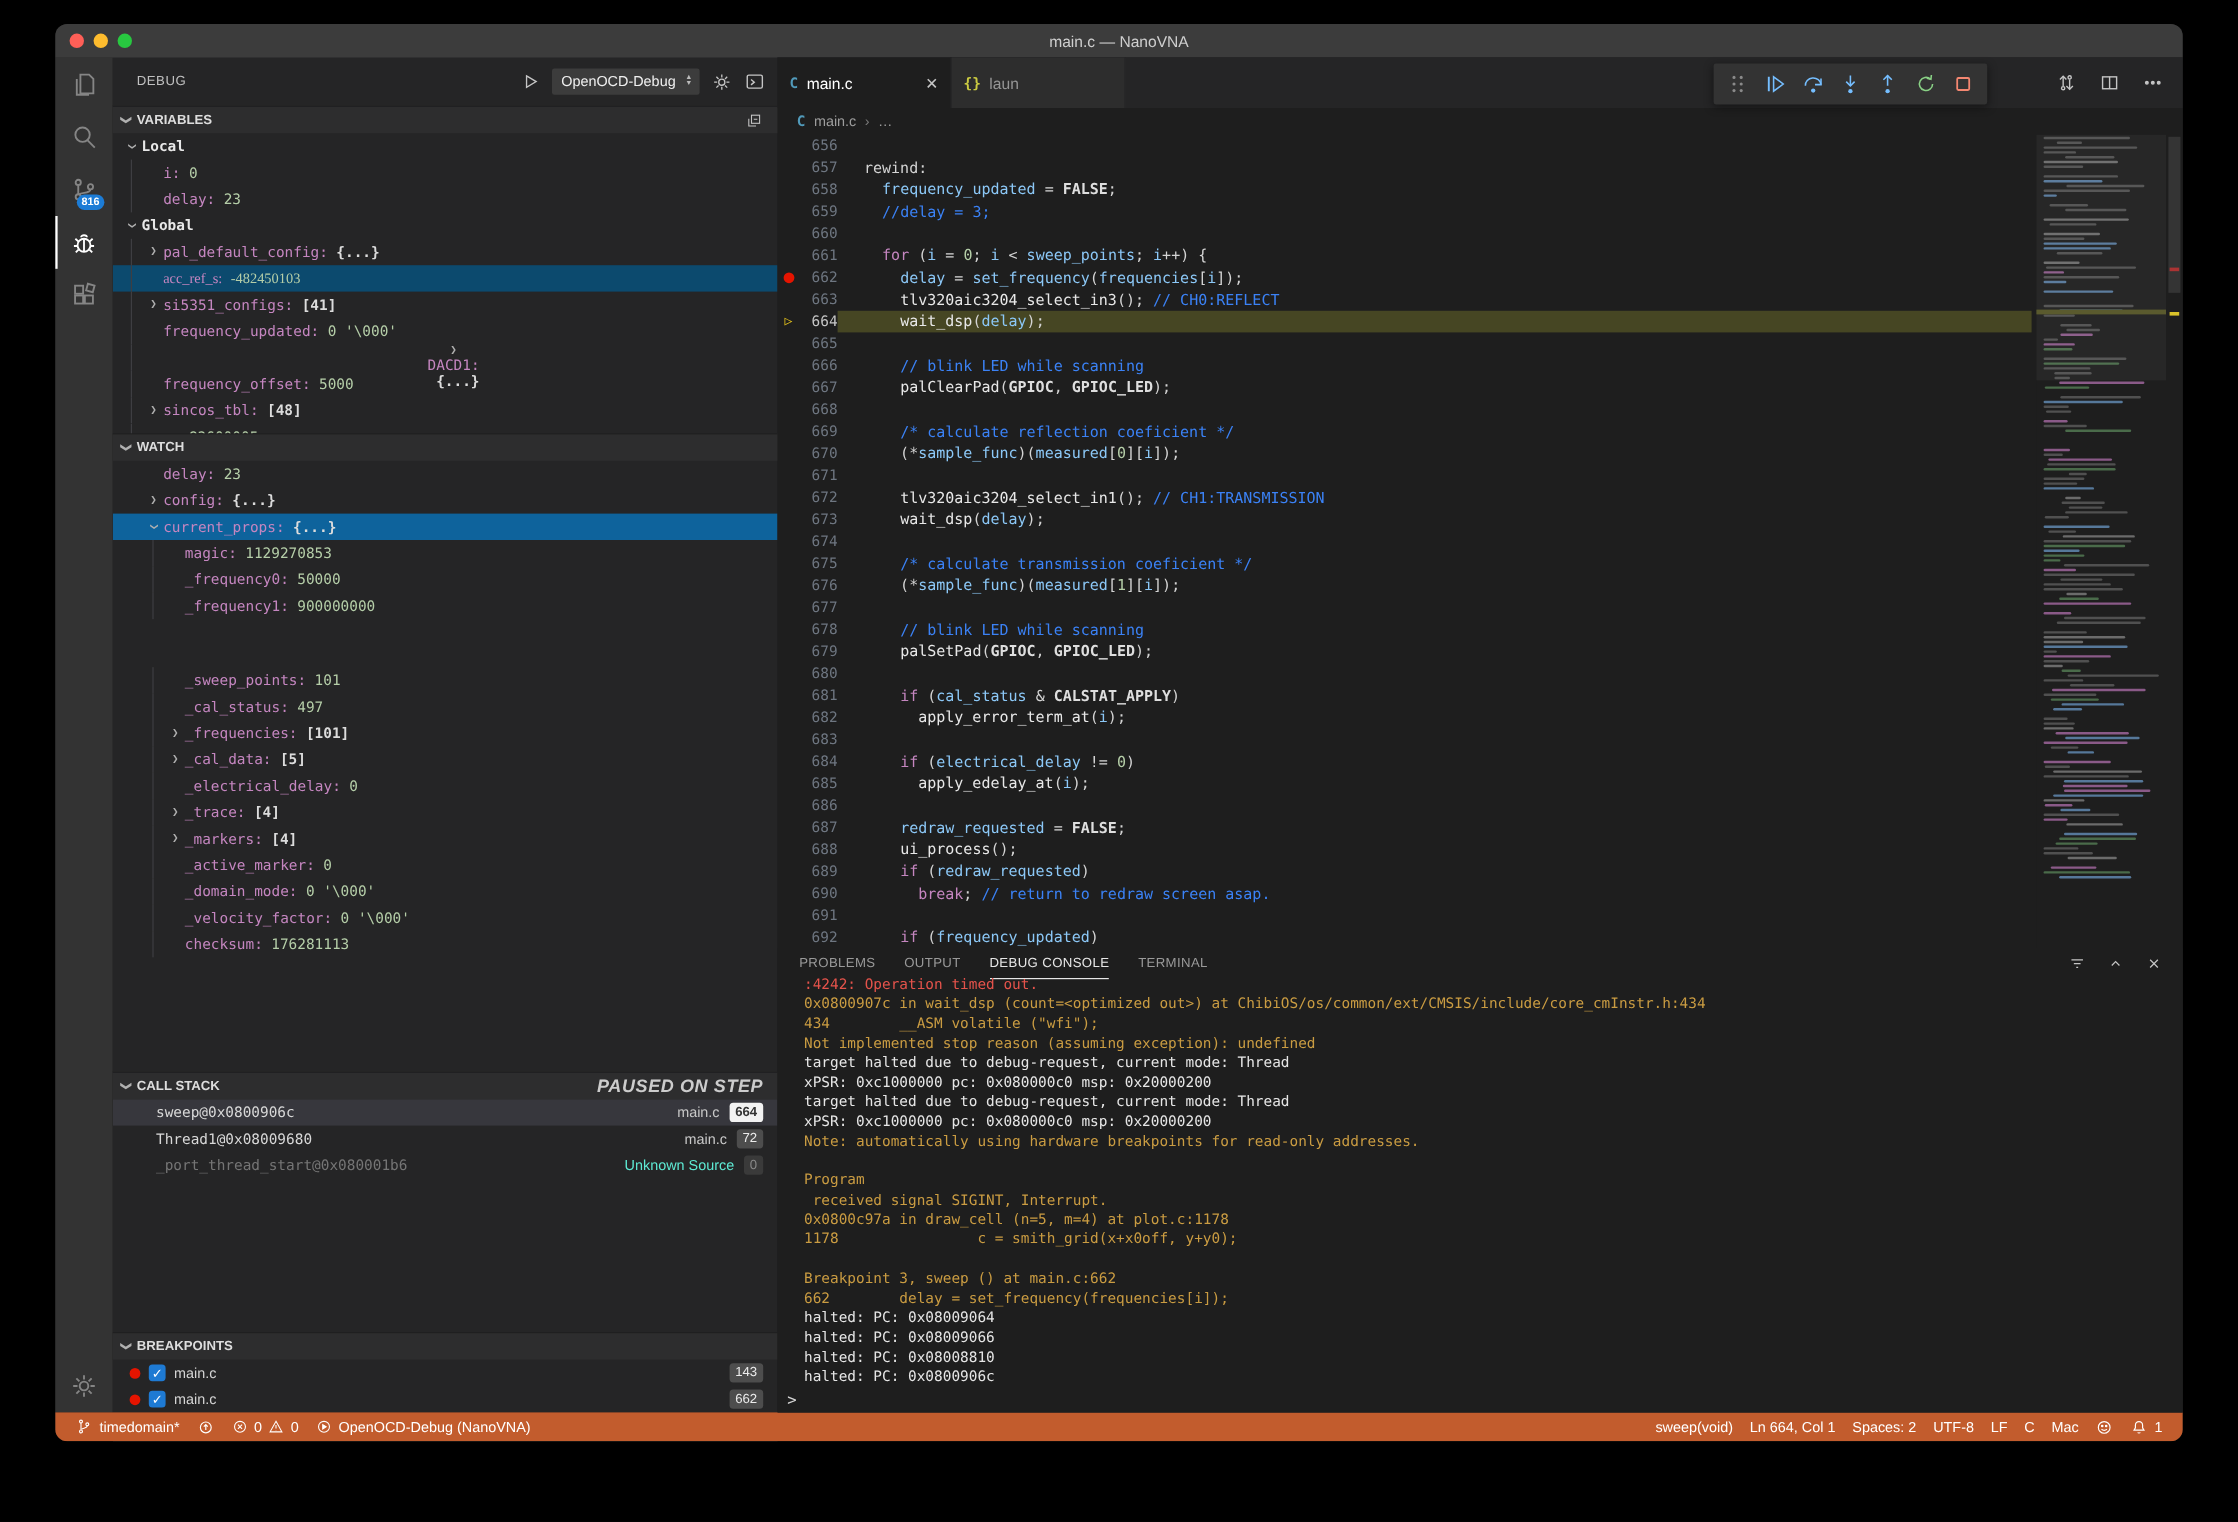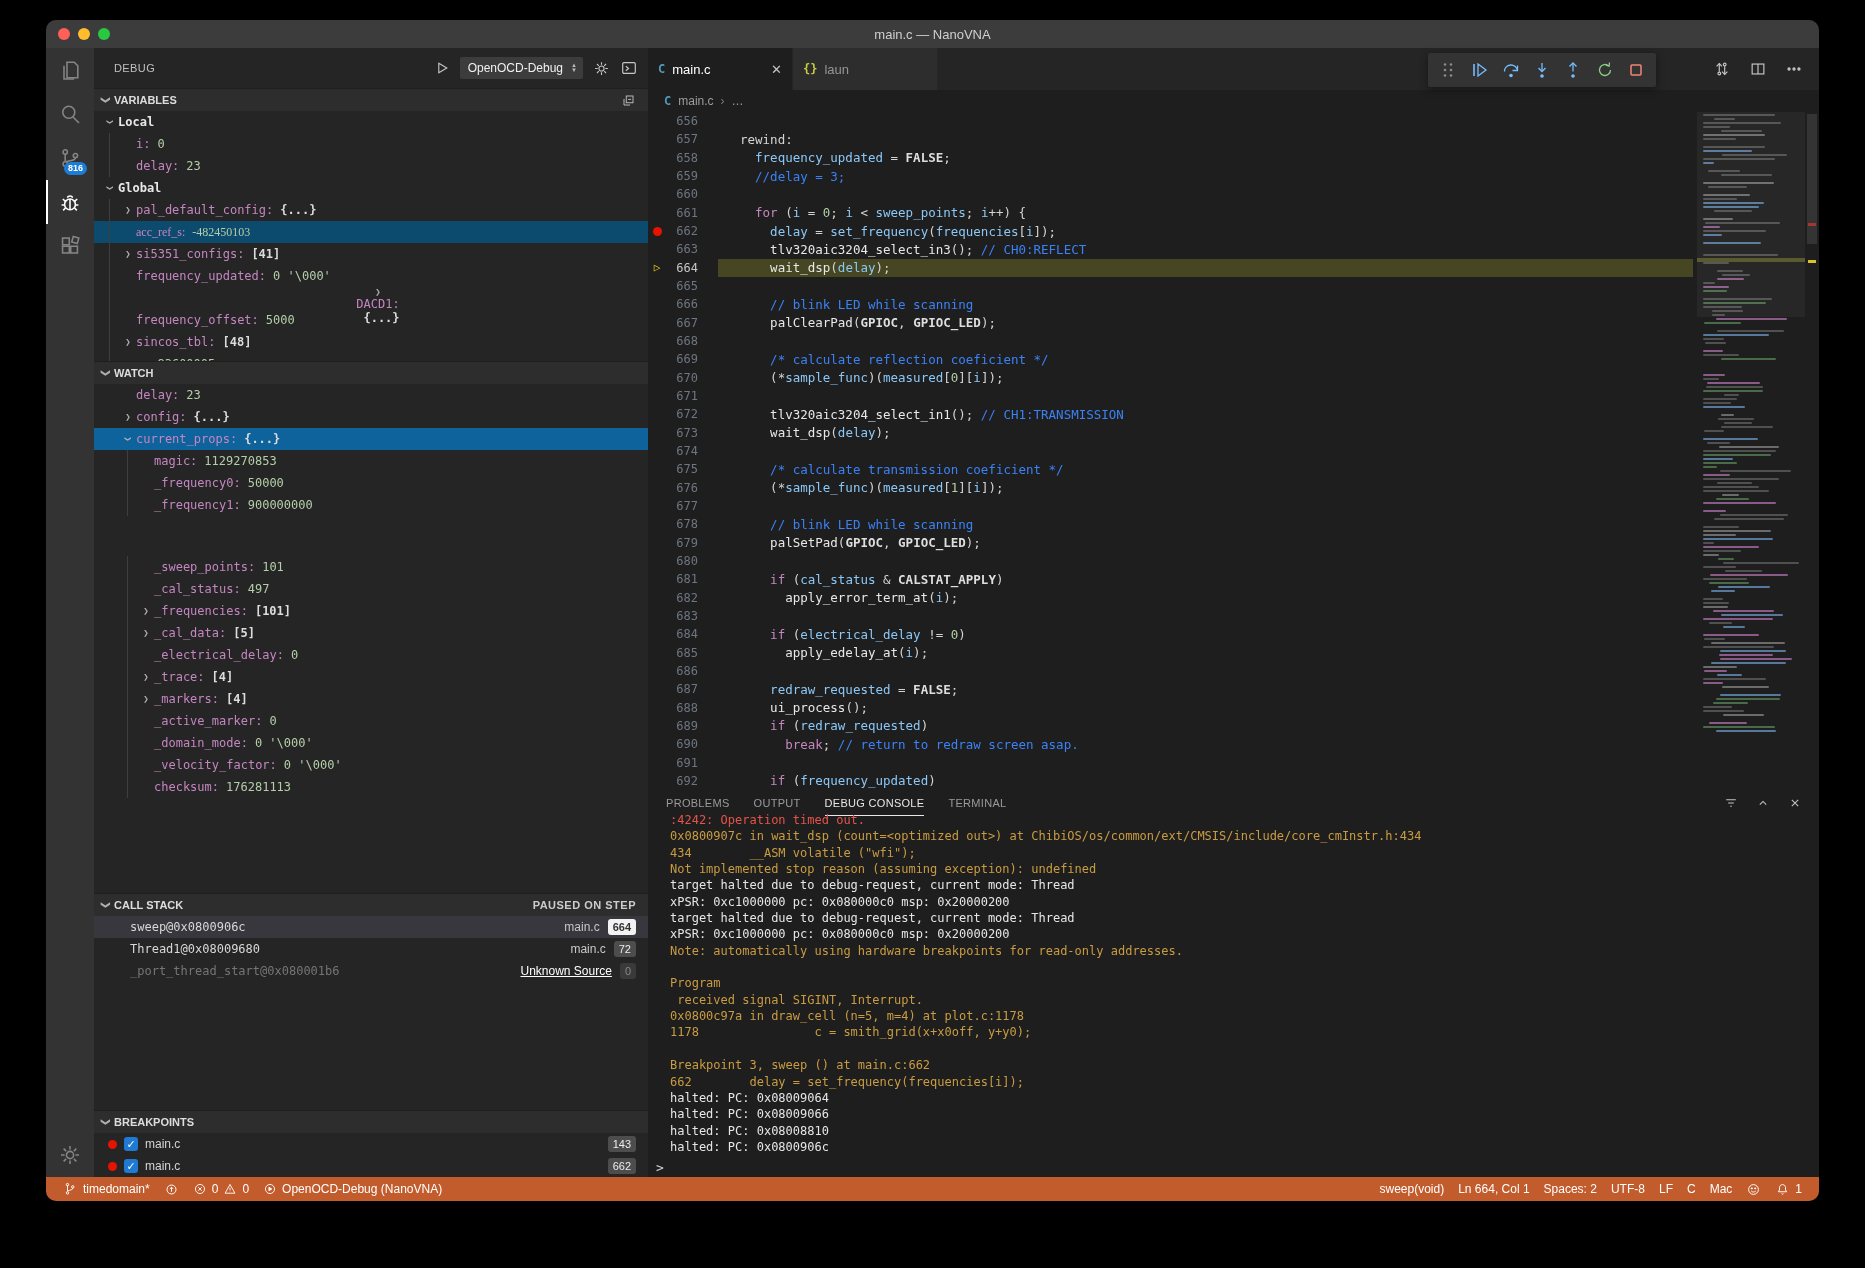--- a/index.html
+++ b/index.html
@@ -33,21 +33,21 @@
   .updown{display:flex;flex-direction:column;font-size:6px;line-height:5px;color:#bbb;}
   .hicon{color:#c5c5c5;display:flex;cursor:pointer;}
   .sect{height:22px;display:flex;align-items:center;background:#2d2d2e;font-weight:bold;font-size:11px;
     color:#dddddd;padding-left:4px;flex:none;border-top:1px solid #1f1f20;cursor:pointer;}
   .sect .grow{flex:1}
   .sect .right-pad{padding-right:12px;font-weight:bold;}
   .chev{width:16px;display:flex;justify-content:center;color:#b0b0b0;font-size:9px;flex:none;}
   .chev::before{content:"❯";}
   .chev.open::before{display:inline-block;transform:rotate(90deg);}
   .chev.none::before{content:"";}
-  .paused{font-size:11px;letter-spacing:.5px;color:#cccccc;}
+  .paused{font-size:15px;letter-spacing:.5px;color:#cccccc;font-style:italic;}
   
   .treebox{flex:none;overflow:hidden;}
   .trow{height:22px;display:flex;align-items:center;position:relative;cursor:pointer;
     font-family:"DejaVu Sans Mono",monospace;font-size:12px;padding-right:12px;}
   .trow.sel{background:#0e639c;}
   .trow.hov{background:#0c4a6e;font-family:Liberation Serif, serif;}
   .trow i.g{position:absolute;top:0;bottom:0;width:1px;background:#3e3e42;}
   .glabel{color:#e8e8e8;font-weight:bold;}
   .vname{color:#c586c0;white-space:pre;}
   .vval{color:#b5cea8;margin-left:7px;white-space:pre;}
@@ -55,21 +55,21 @@
   .sliver{height:8px;overflow:hidden;flex:none;}
   
   .csrow{height:22px;display:flex;align-items:center;padding:0 12px 0 36px;
     font-family:"DejaVu Sans Mono",monospace;font-size:12px;color:#d8d8d8;cursor:pointer;}
   .csrow.sel{background:#37373d;}
   .cs-file{margin-left:auto;font-family:"Liberation Sans",sans-serif;color:#c8c8c8;font-size:12px;}
   .badge{margin-left:8px;background:#4d4d4d;color:#ececec;border-radius:3px;padding:0 5px;font-size:11px;
     font-family:"Liberation Sans",sans-serif;height:16px;line-height:16px;flex:none;}
   .badge.white{background:#f2f2f2;color:#333;font-weight:bold;}
   .csrow.dim{color:#757575;}
-  .csrow.dim .cs-file{color:#ffffff;text-decoration:underline;}
+  .csrow.dim .cs-file{color:#5eead4;}
   .csrow.dim .badge{background:#3a3a3a;color:#888;}
   
   .bprow{height:22px;display:flex;align-items:center;padding:0 12px 0 14px;gap:7px;cursor:pointer;}
   .bpdot{width:9px;height:9px;border-radius:50%;background:#e51400;flex:none;}
   .bpcheck{width:14px;height:14px;background:#1e7ad3;border-radius:3px;color:#fff;font-size:11px;
     display:flex;align-items:center;justify-content:center;flex:none;}
   .bpcheck::before{content:"✓";}
   .bplabel{color:#d4d4d4;font-size:12px;}
   .bprow .badge{margin-left:auto;}
   .spacer1{height:95px;flex:none;}
@@ -90,21 +90,21 @@
   .bc-sep::before{content:"›";color:#7a7a7a;}
   
   .dbgbar{position:absolute;left:780px;top:5px;height:34px;width:212px;background:#333333;z-index:30;
     display:flex;align-items:center;justify-content:space-between;padding:0 8px;border-radius:2px;
     box-shadow:0 2px 8px rgba(0,0,0,.45);}
   .dbgbtn{display:flex;align-items:center;justify-content:center;width:24px;height:24px;cursor:pointer;}
   
   .codewrap{flex:1;position:relative;overflow:hidden;min-height:0;}
   .codelines{position:absolute;left:0;top:0;right:126px;}
   .cl{display:flex;height:18.33px;align-items:center;font-family:"DejaVu Sans Mono",monospace;
-    font-size:12.5px;white-space:pre;gap:20px;}
+    font-size:12.5px;white-space:pre;}
   .gut{width:50px;display:flex;align-items:center;flex:none;}
   .gmark{width:18px;display:flex;justify-content:center;align-items:center;flex:none;}
   .gnum{flex:1;text-align:right;color:#6e7681;font-size:12px;}
   .cl.cur .gnum{color:#c6c6c6;}
   .txt{flex:1;padding-left:22px;height:100%;display:flex;align-items:center;}
   .cl.cur .txt{background:#464623;}
   .cbp{width:9px;height:9px;border-radius:50%;background:#e51400;}
   .carrow{color:#e8c51c;font-size:11px;}
   .carrow::before{content:"▷";}
   .tk-p{color:#d4d4d4}.tk-k{color:#c586c0}.tk-v{color:#8cc8f7}.tk-f{color:#e8e8e8}

